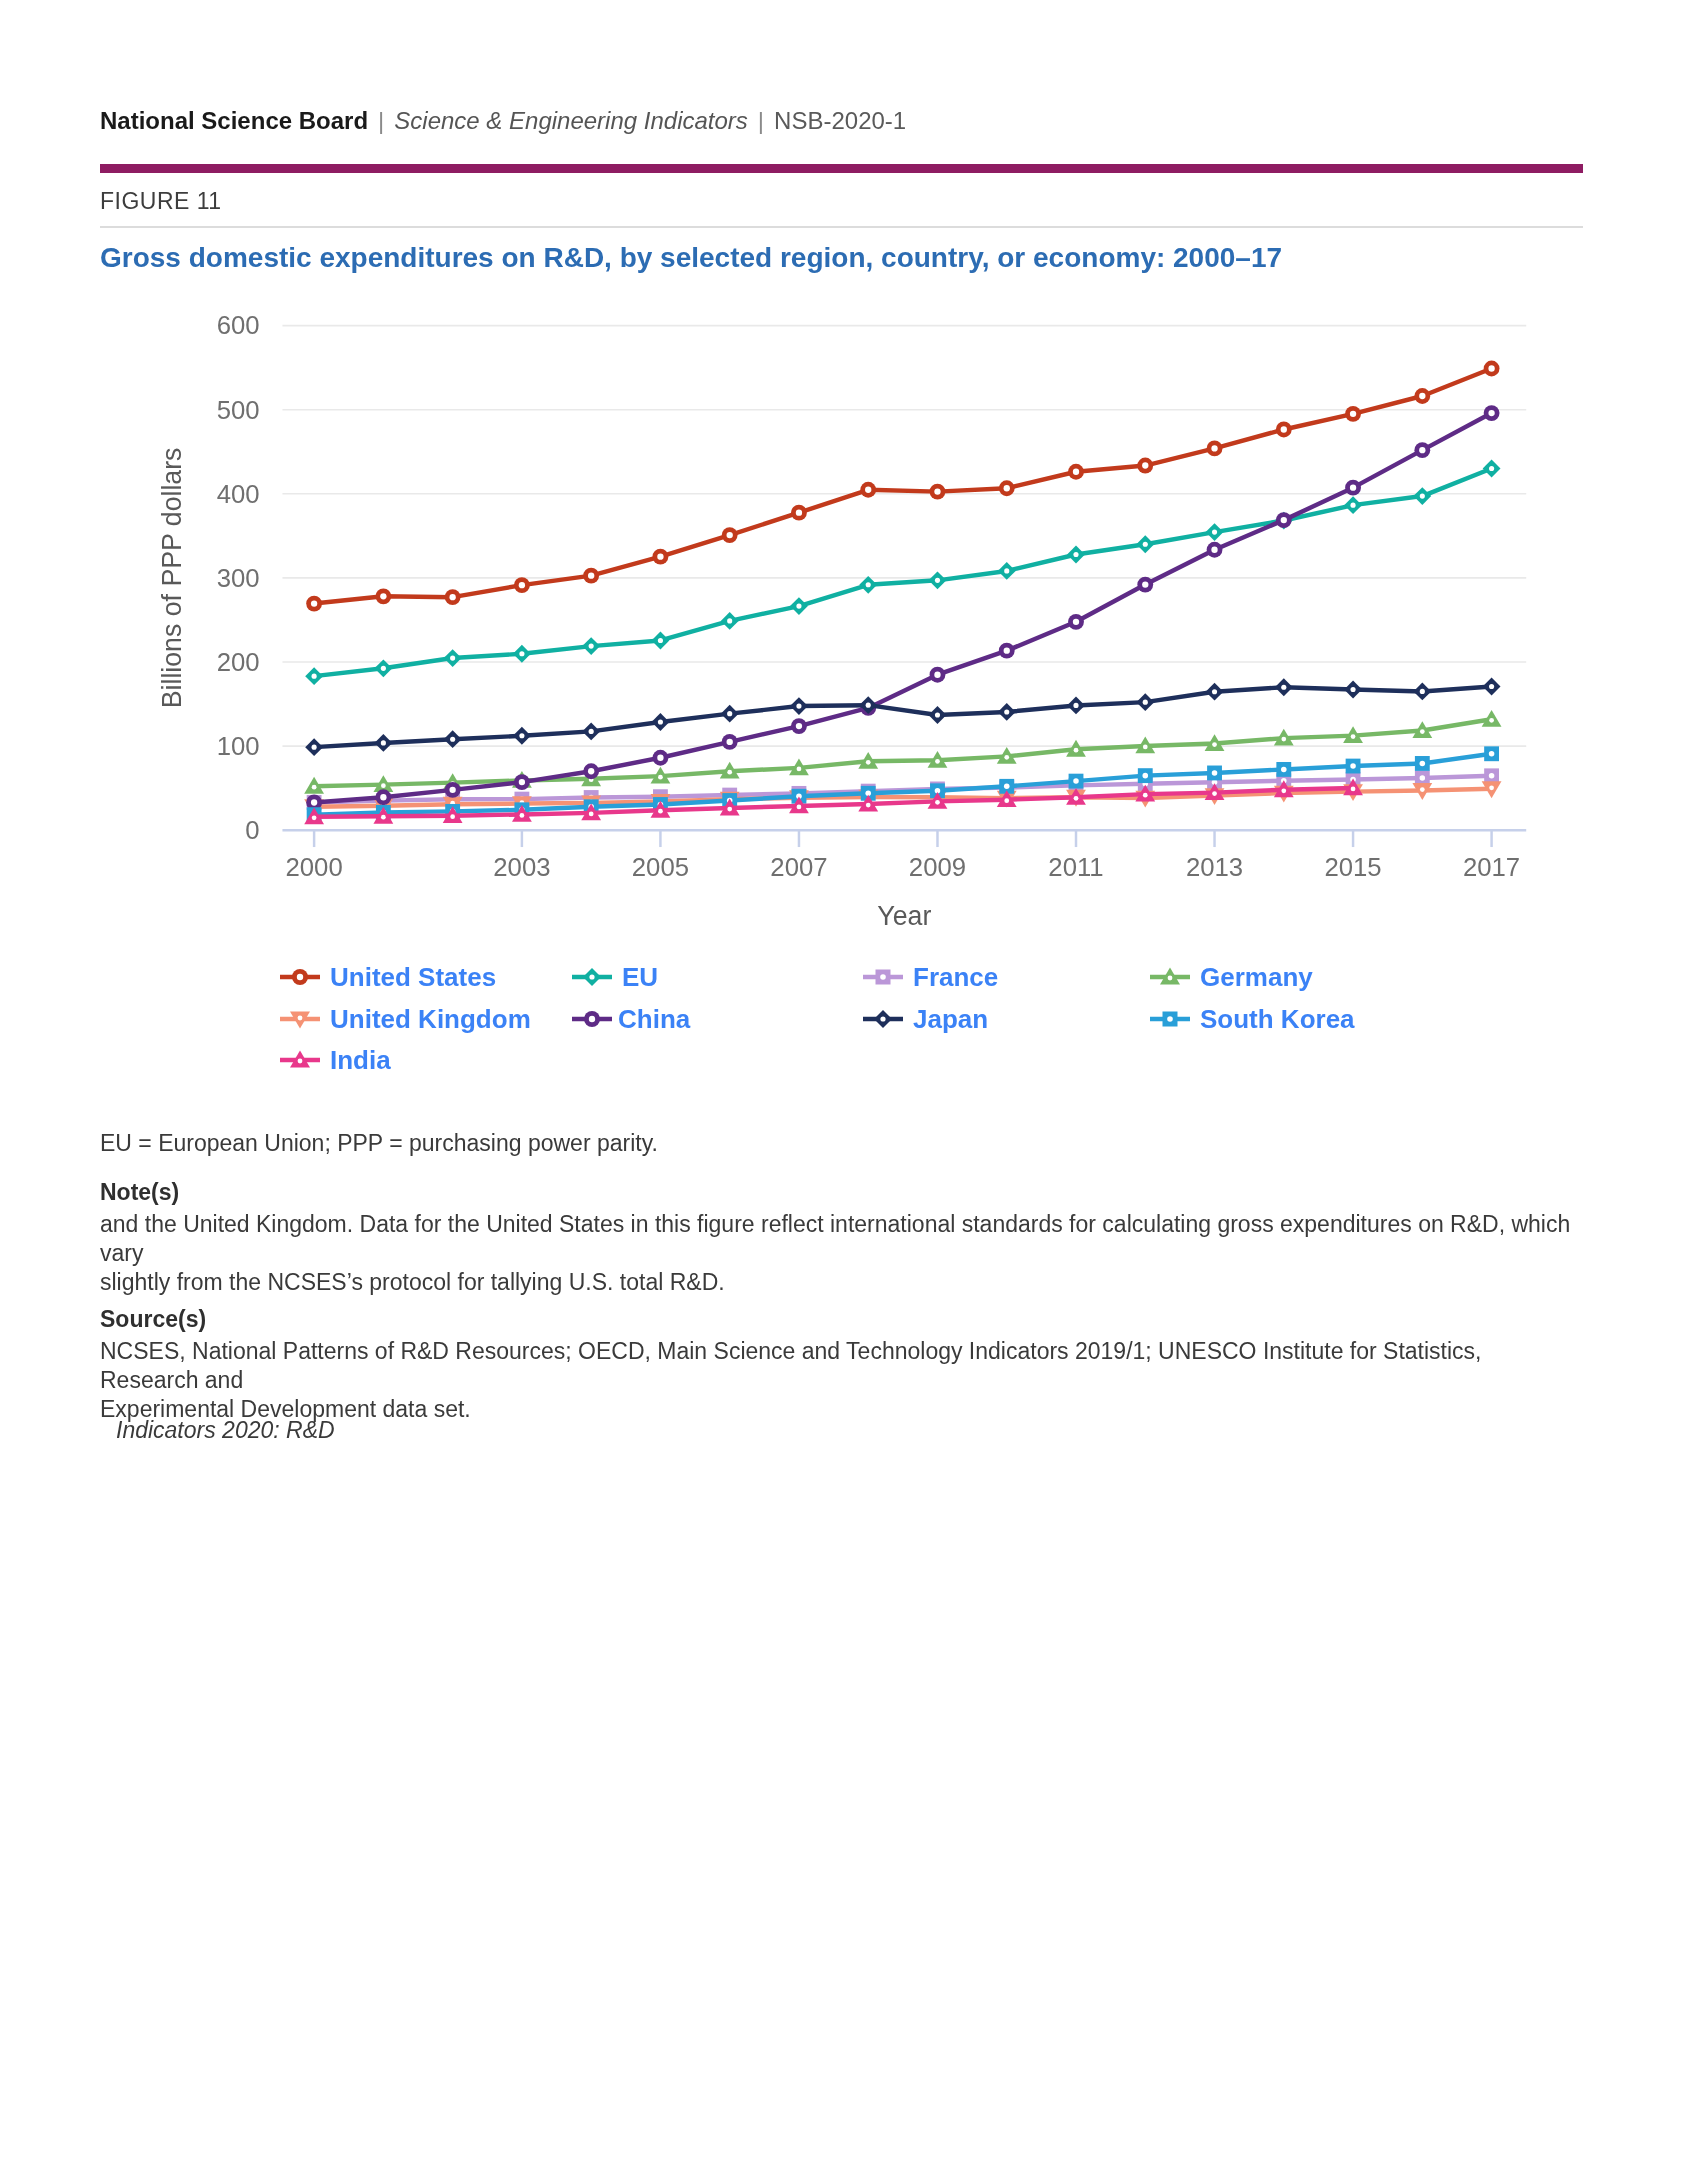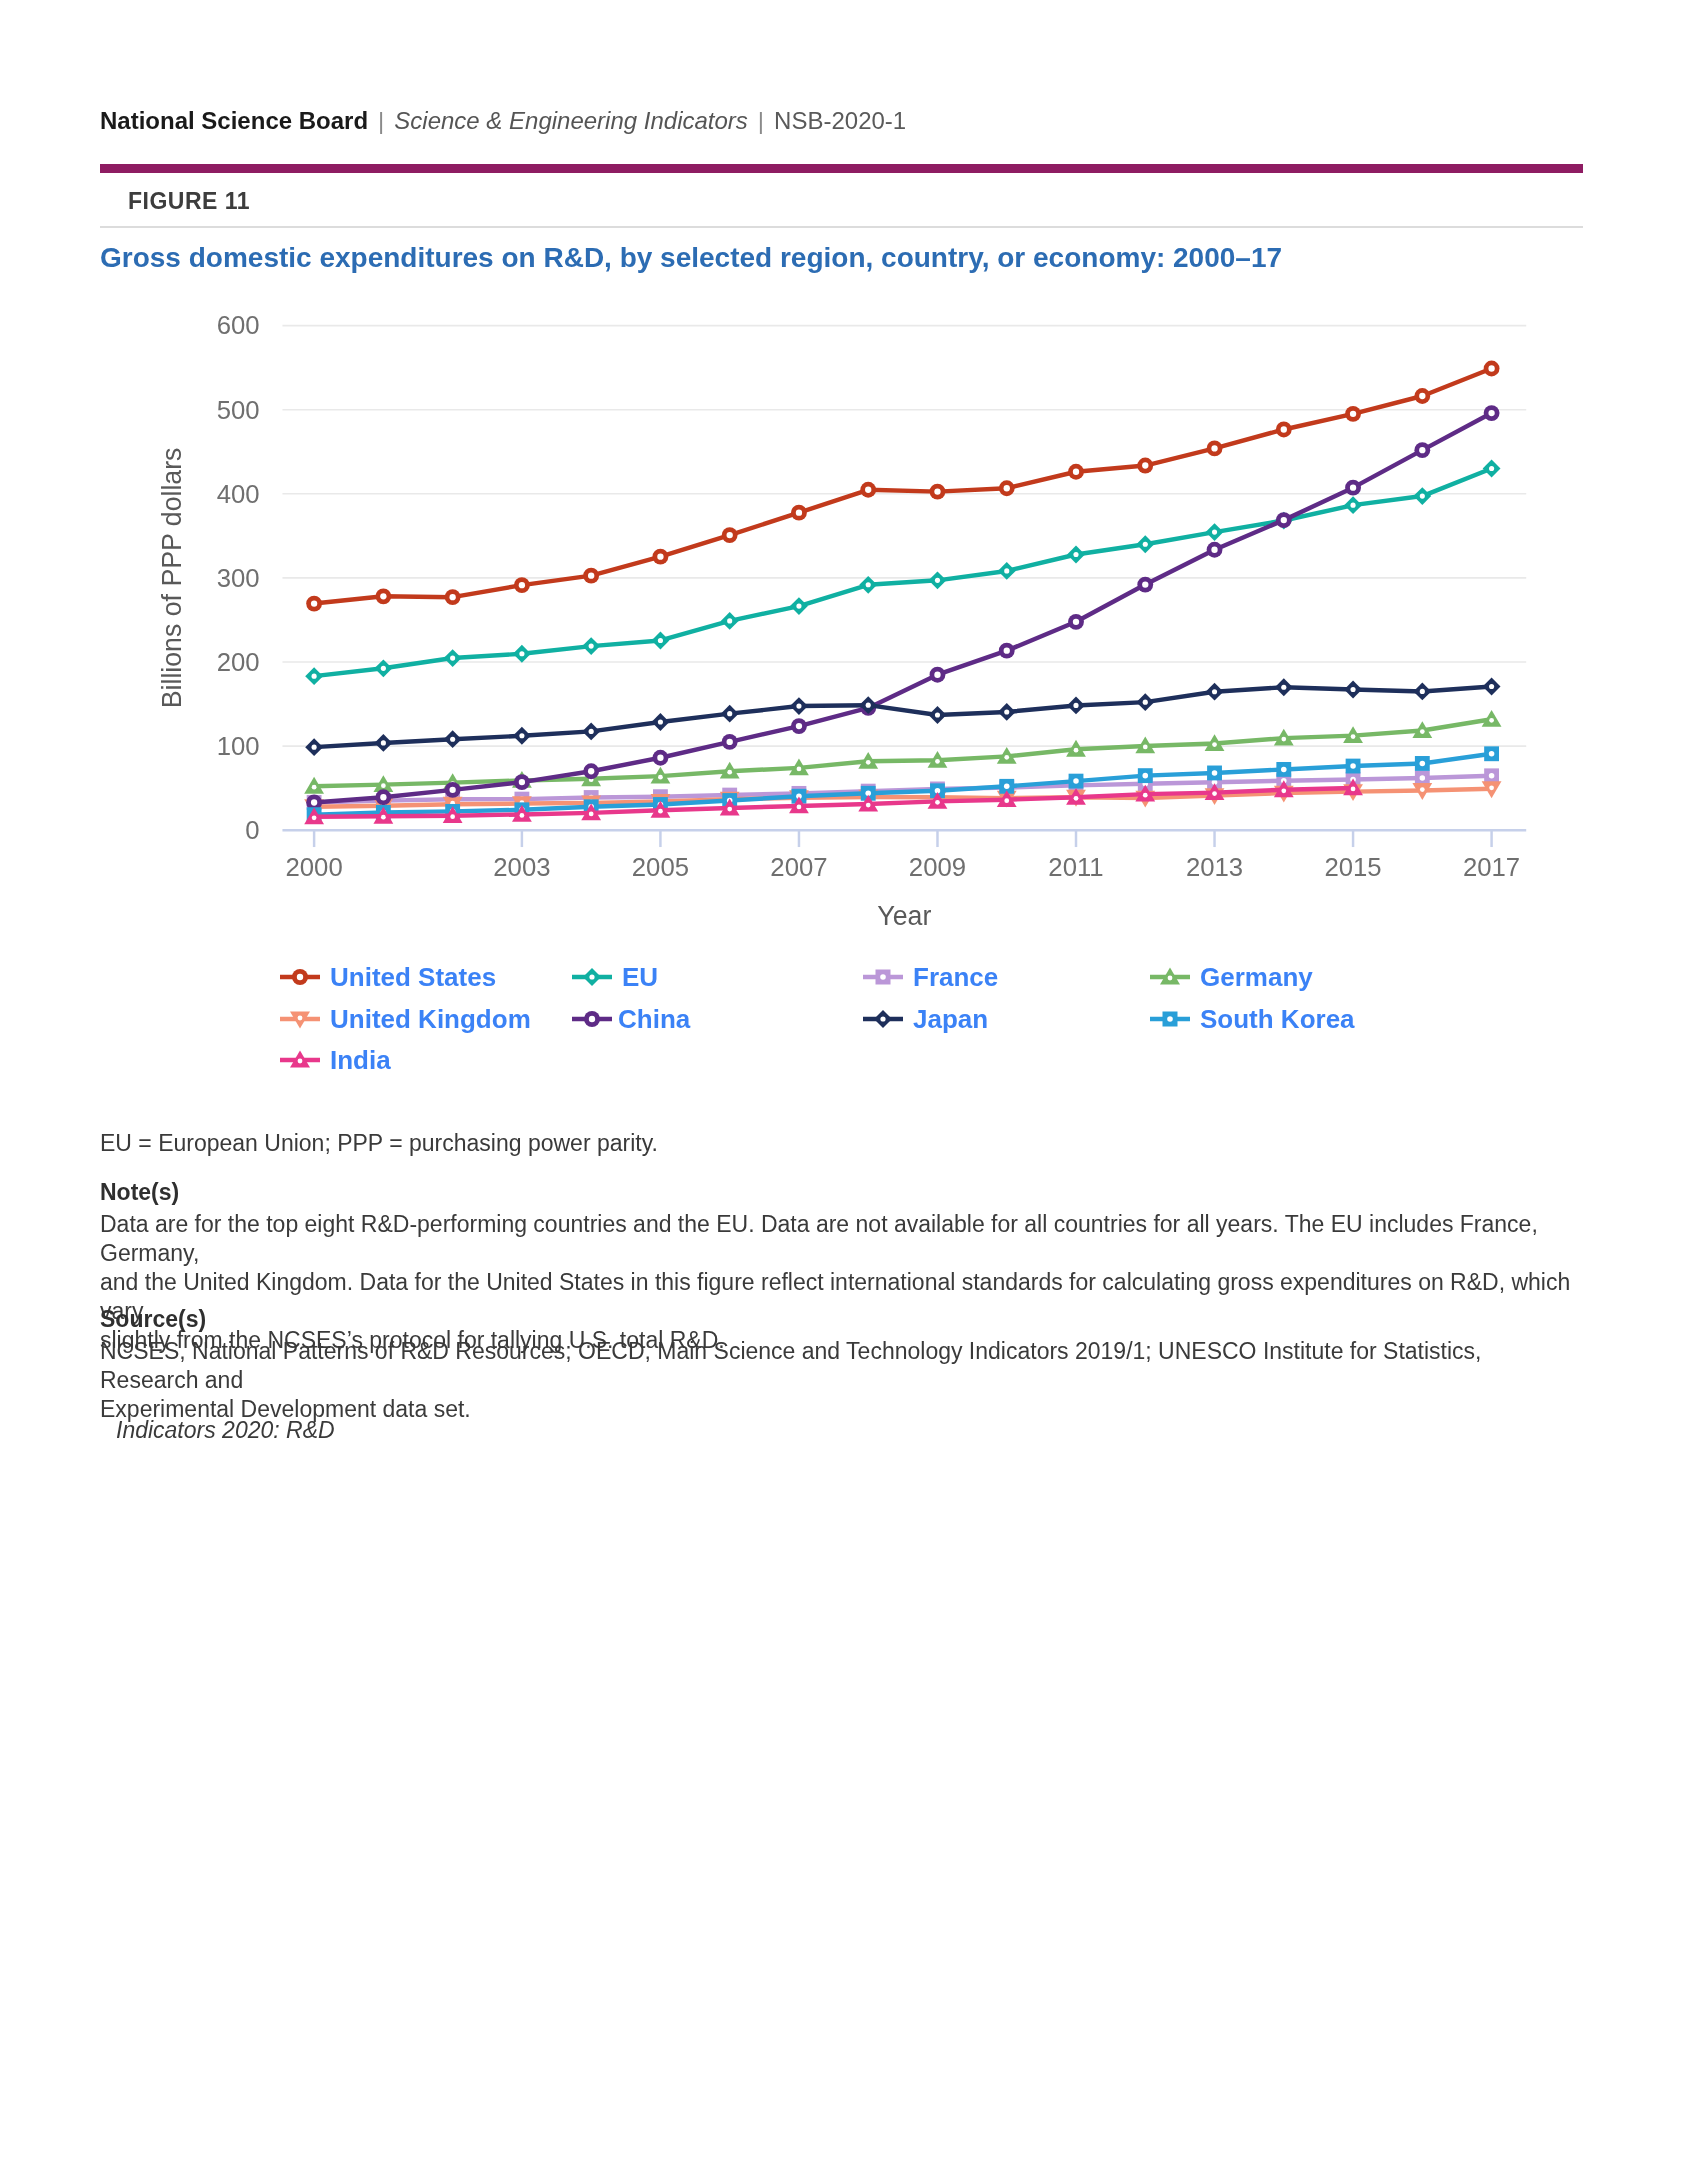--- a/index.html
+++ b/index.html
@@ -4,21 +4,21 @@
 <style>
   html,body{margin:0;padding:0;background:#ffffff;}
   #page{position:relative;width:1683px;height:2178px;background:#ffffff;
         font-family:"Liberation Sans", sans-serif;overflow:hidden;}
   .abs{position:absolute;}
   #header-line{left:100px;top:107px;font-size:24px;color:#5a5a5a;white-space:nowrap;}
   #header-line .org{font-weight:bold;color:#1a1a1a;}
   #header-line .pub{font-style:italic;color:#555555;}
   #header-line .sep{color:#8a8a8a;padding:0 10px;}
   #top-bar{left:100px;top:164px;width:1483px;height:9px;}
-  #figure-label{left:100px;top:188px;font-size:23px;font-weight:700;color:#3d3d3d;letter-spacing:0.5px;margin-left:28px;}
+  #figure-label{left:100px;top:188px;font-size:23px;font-weight:400;color:#3d3d3d;letter-spacing:0.5px;}
   #divider{left:100px;top:226px;width:1483px;height:0;border-top:2px solid #dcdcdc;}
   #chart-title{left:100px;top:242px;font-size:28px;font-weight:600;}
   #chart-svg{left:0;top:287px;}
   .legend-item{position:absolute;display:flex;align-items:center;gap:10px;height:26px;cursor:pointer;}
   .legend-item .lbl{font-size:26px;font-weight:bold;color:#3b82f6;white-space:nowrap;}
   .textblock{left:100px;width:1485px;color:#3a3a3a;font-size:23px;line-height:29px;}
   .textblock.bold{font-weight:bold;color:#2f2f2f;}
   .italic{font-style:italic;margin-left:16px;}
 </style>
 </head>
@@ -494,21 +494,20 @@
           <circle cx="20" cy="13" r="2.4" fill="#fff"></circle>
         </svg>
         <span class="lbl">India</span>
       </div>
     </div>
 
   <div class="abs textblock" style="top:1129px;">EU = European Union; PPP = purchasing power parity.</div>
 
   <div class="abs textblock bold" style="top:1178px;">Note(s)</div>
   <div class="abs textblock" style="top:1210px;">
-    <div>Data are for the top eight R&amp;D-performing countries and the EU. Data are not available for all countries for all years. The EU includes France, Germany,</div>
     <div>and the United Kingdom. Data for the United States in this figure reflect international standards for calculating gross expenditures on R&amp;D, which vary</div>
     <div>slightly from the NCSES’s protocol for tallying U.S. total R&amp;D.</div>
   </div>
 
   <div class="abs textblock bold" style="top:1305px;">Source(s)</div>
   <div class="abs textblock" style="top:1337px;">
     <div>NCSES, National Patterns of R&amp;D Resources; OECD, Main Science and Technology Indicators 2019/1; UNESCO Institute for Statistics, Research and</div>
     <div>Experimental Development data set.</div>
   </div>
 

